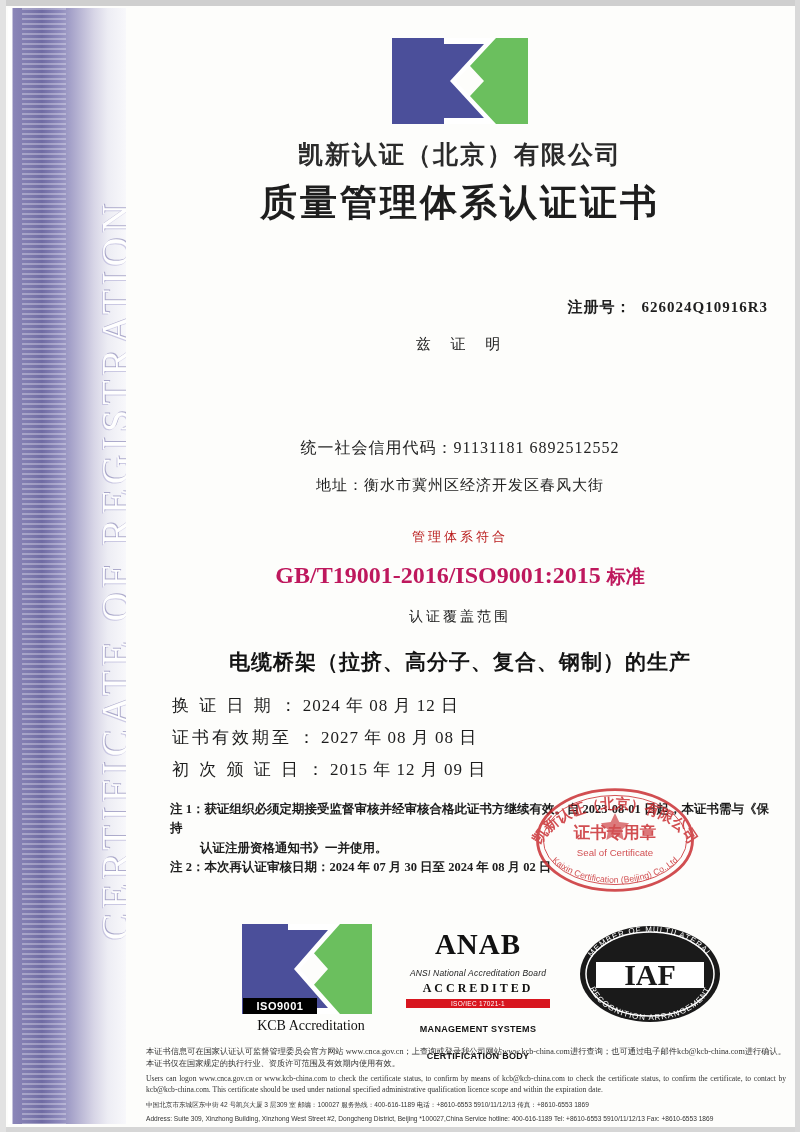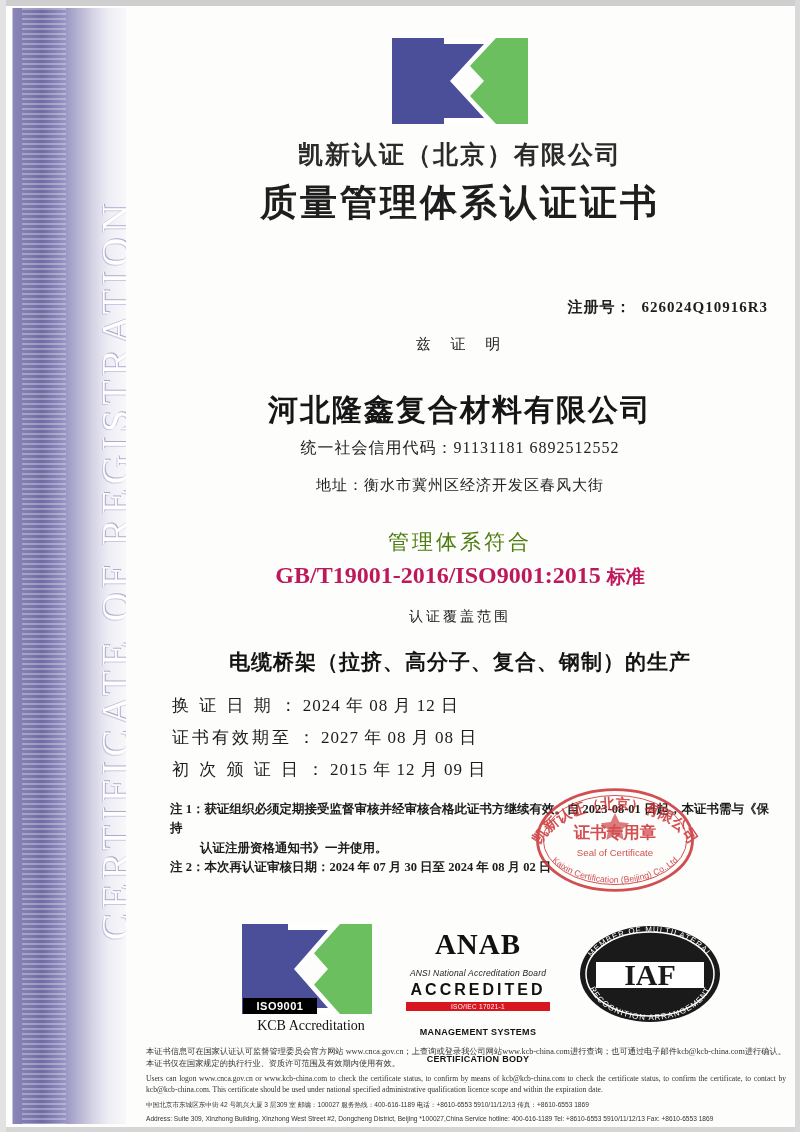--- a/index.html
+++ b/index.html
@@ -79,21 +79,21 @@
     font-size:16px;color:#222;letter-spacing:1px;
   }
   .address{
     position:absolute;left:0;top:466px;width:660px;text-align:center;
     font-family:"Liberation Serif","DejaVu Serif",serif;
     font-size:15px;color:#222;letter-spacing:1px;
   }
   .sys-conform{
     position:absolute;left:0;top:518px;width:660px;text-align:center;
     font-family:"Liberation Serif","DejaVu Serif",serif;
-    font-size:21px;color:#4d7c0f;letter-spacing:3px;
+    font-size:13px;color:#b91c1c;letter-spacing:3px;
   }
   .standard{
     position:absolute;left:0;top:552px;width:660px;text-align:center;
     font-family:"Liberation Serif","DejaVu Serif",serif;
     font-size:24px;font-weight:bold;color:#be185d;letter-spacing:0px;
   }
   .standard .suffix{font-size:19px;margin-left:6px;}
   .scope-label{
     position:absolute;left:0;top:598px;width:660px;text-align:center;
     font-family:"Liberation Serif","DejaVu Serif",serif;
@@ -137,21 +137,21 @@
     position:absolute;left:113px;top:76px;width:74px;height:16px;background:#000;
     color:#fff;font-size:11px;font-weight:bold;text-align:center;line-height:16px;letter-spacing:.5px;
   }
   .kcb-caption{
     position:absolute;left:96px;top:96px;width:170px;text-align:center;
     font-family:"Liberation Serif","DejaVu Serif",serif;font-size:14px;color:#111;
   }
   .anab{position:absolute;left:268px;top:6px;width:160px;text-align:center;}
   .anab-name{font-family:"Liberation Serif","DejaVu Serif",serif;font-size:29px;font-weight:bold;letter-spacing:1px;color:#111;}
   .anab-sub{font-size:8.5px;font-style:italic;color:#222;margin-top:7px;letter-spacing:.2px;}
-  .anab-accredited{font-size:16px;font-weight:bold;letter-spacing:3px;color:#111;margin-top:3px;}
+  .anab-accredited{font-size:12px;font-weight:bold;letter-spacing:3px;color:#111;margin-top:3px;font-family:Liberation Serif, serif;}
   .anab-bar{height:9px;background:#d8161f;margin:3px 8px 0 8px;color:#fff;font-size:6.5px;line-height:9px;letter-spacing:.3px;}
   .anab-ms{font-size:9px;font-weight:bold;color:#111;margin-top:16px;line-height:1.25;letter-spacing:.3px;}
   .iaf{position:absolute;left:440px;top:0;width:160px;height:104px;}
 
   .footer{position:absolute;left:16px;top:1036px;width:640px;}
   .footer-cn{font-family:"Liberation Serif","DejaVu Serif",serif;font-size:8.2px;color:#333;line-height:1.45;text-align:justify;}
   .footer-en{font-family:"Liberation Serif","DejaVu Serif",serif;font-size:7.6px;color:#333;line-height:1.45;text-align:justify;margin-top:3px;}
   .footer-addr{font-size:6.6px;color:#333;line-height:1.4;margin-top:5px;}
 </style>
 </head>
@@ -182,21 +182,20 @@
 
     <div class="company-cn">凯新认证（北京）有限公司</div>
     <div class="cert-title">质量管理体系认证证书</div>
 
     <div class="reg-no">
       <span class="label">注册号：</span><span class="value">626024Q10916R3</span>
     </div>
 
     <div class="hereby">兹 证 明</div>
 
-    <div class="org-name">河北隆鑫复合材料有限公司</div>
     <div class="credit-code">统一社会信用代码：91131181 6892512552</div>
     <div class="address">地址：衡水市冀州区经济开发区春风大街</div>
 
     <div class="sys-conform">管理体系符合</div>
     <div class="standard">
       <span>GB/T19001-2016/ISO9001:2015</span><span class="suffix">标准</span>
     </div>
 
     <div class="scope-label">认证覆盖范围</div>
     <div class="scope-text">电缆桥架（拉挤、高分子、复合、钢制）的生产</div>

